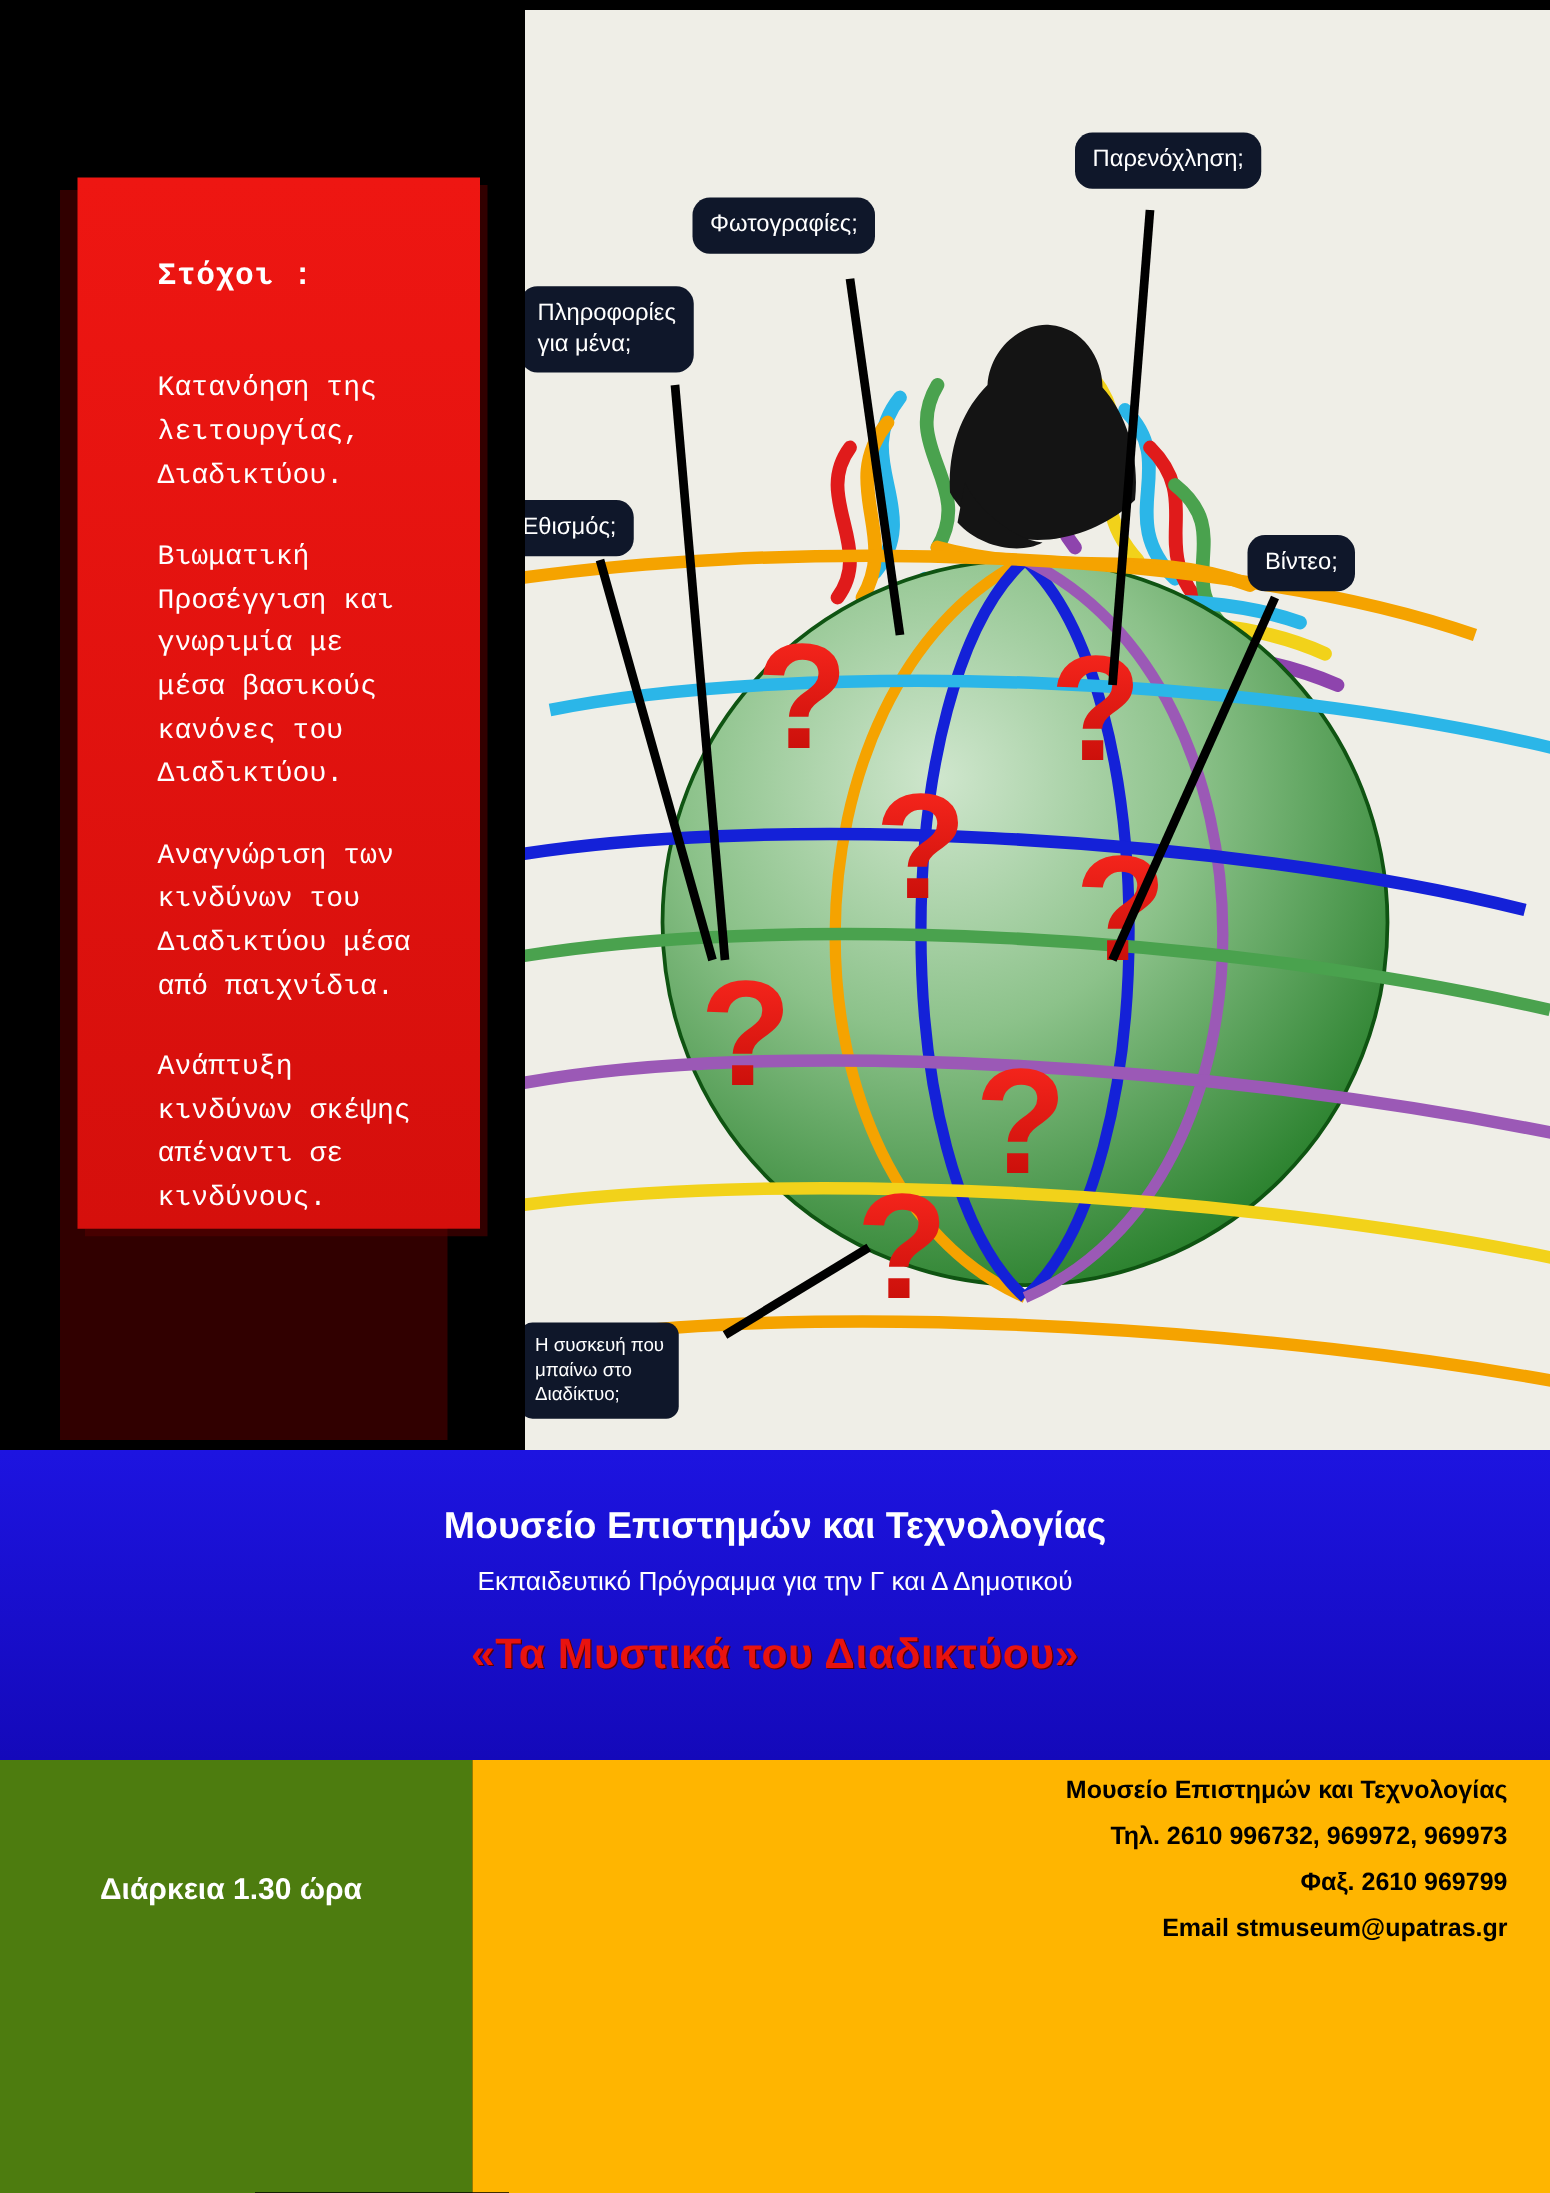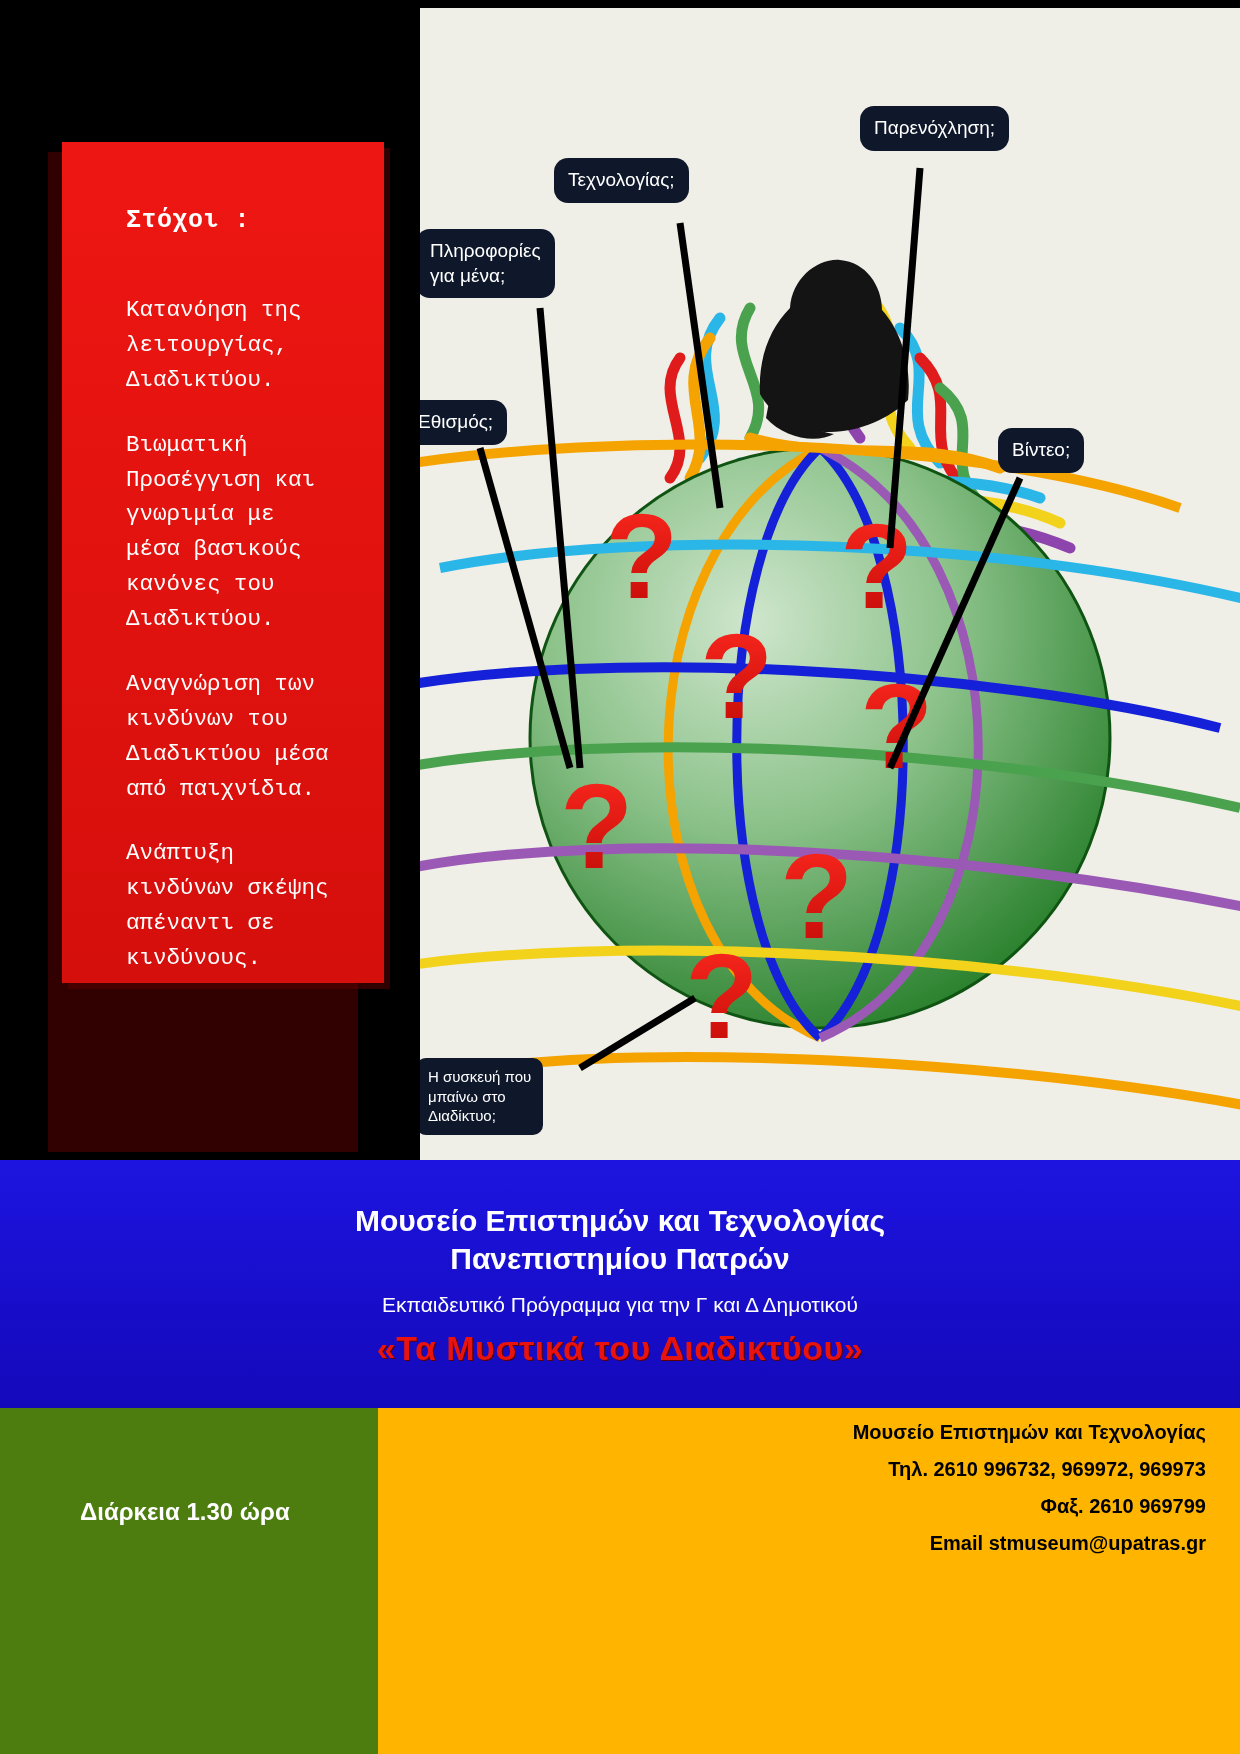--- a/index.html
+++ b/index.html
@@ -121,21 +121,21 @@
     font-size: 30px;
     font-weight: bold;
     line-height: 1.28;
   }
   .program-line {
     margin-top: 14px;
     font-size: 21px;
     font-weight: normal;
   }
   .program-title {
-    margin-top: 12px;
+    margin-top: 26px;
     font-size: 34px;
     font-weight: bold;
     color: #e8130f;
     letter-spacing: .5px;
     text-shadow: 1px 1px 0 #5a0000;
   }
 
   
   .bottom-left {
     position: absolute;
@@ -248,21 +248,21 @@
         <line x1="500" y1="160" x2="470" y2="540"></line>
         <line x1="260" y1="215" x2="300" y2="500"></line>
         <line x1="120" y1="300" x2="160" y2="760"></line>
         <line x1="60" y1="440" x2="150" y2="760"></line>
         <line x1="600" y1="470" x2="470" y2="760"></line>
         <line x1="160" y1="1060" x2="275" y2="990"></line>
       </g>
     </svg>
 
     <div class="callout" style="left:440px; top:98px;">Παρενόχληση;</div>
-    <div class="callout" style="left:134px; top:150px;">Τεχνολογίας;</div>
+    <div class="callout" style="left:134px; top:150px;">Φωτογραφίες;</div>
     <div class="callout" style="left:-4px; top:221px;">Πληροφορίες
 για μένα;</div>
     <div class="callout" style="left:-16px; top:392px;">Εθισμός;</div>
     <div class="callout" style="left:578px; top:420px;">Βίντεο;</div>
     <div class="callout small" style="left:-4px; top:1050px;">Η συσκευή που
 μπαίνω  στο
 Διαδίκτυο;</div>
   </div>
 
   <div class="goals-shadow"></div>
@@ -272,21 +272,20 @@
       <div class="goal-item">Κατανόηση της λειτουργίας, Διαδικτύου.</div>
       <div class="goal-item">Βιωματική Προσέγγιση και γνωριμία με μέσα βασικούς κανόνες του Διαδικτύου.</div>
       <div class="goal-item">Αναγνώριση των  κινδύνων του Διαδικτύου μέσα από παιχνίδια.</div>
       <div class="goal-item">Ανάπτυξη κινδύνων σκέψης απέναντι σε κινδύνους.</div>
     </div>
   </div>
 
   <div class="blue-band">
     <div class="museum-name">
       <div>Μουσείο  Επιστημών και Τεχνολογίας</div>
-      <div>Πανεπιστημίου Πατρών</div>
     </div>
     <div class="program-line">Εκπαιδευτικό Πρόγραμμα για την Γ και Δ Δημοτικού</div>
     <div class="program-title">«Τα Μυστικά του Διαδικτύου»</div>
   </div>
 
   <div class="bottom-left">
     <div class="duration">Διάρκεια  1.30 ώρα</div>
   </div>
 
   <div class="bottom-right">

